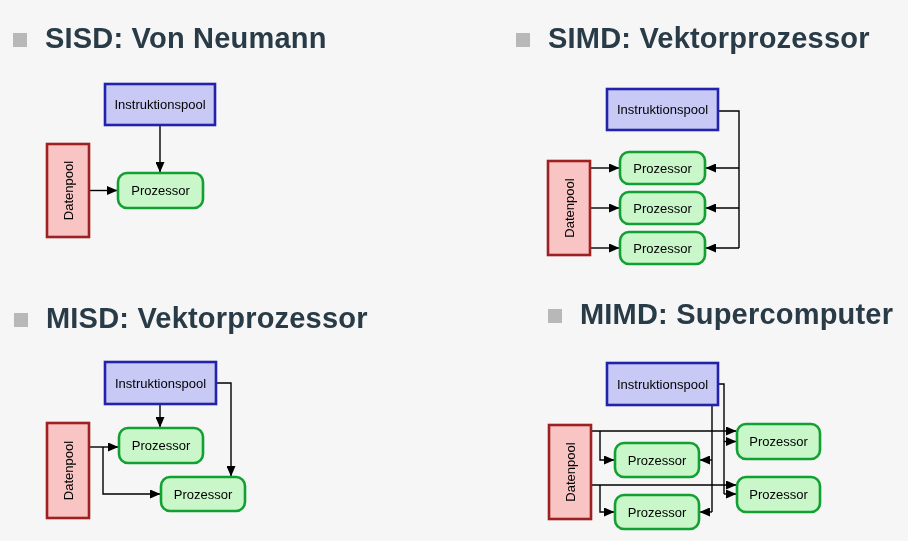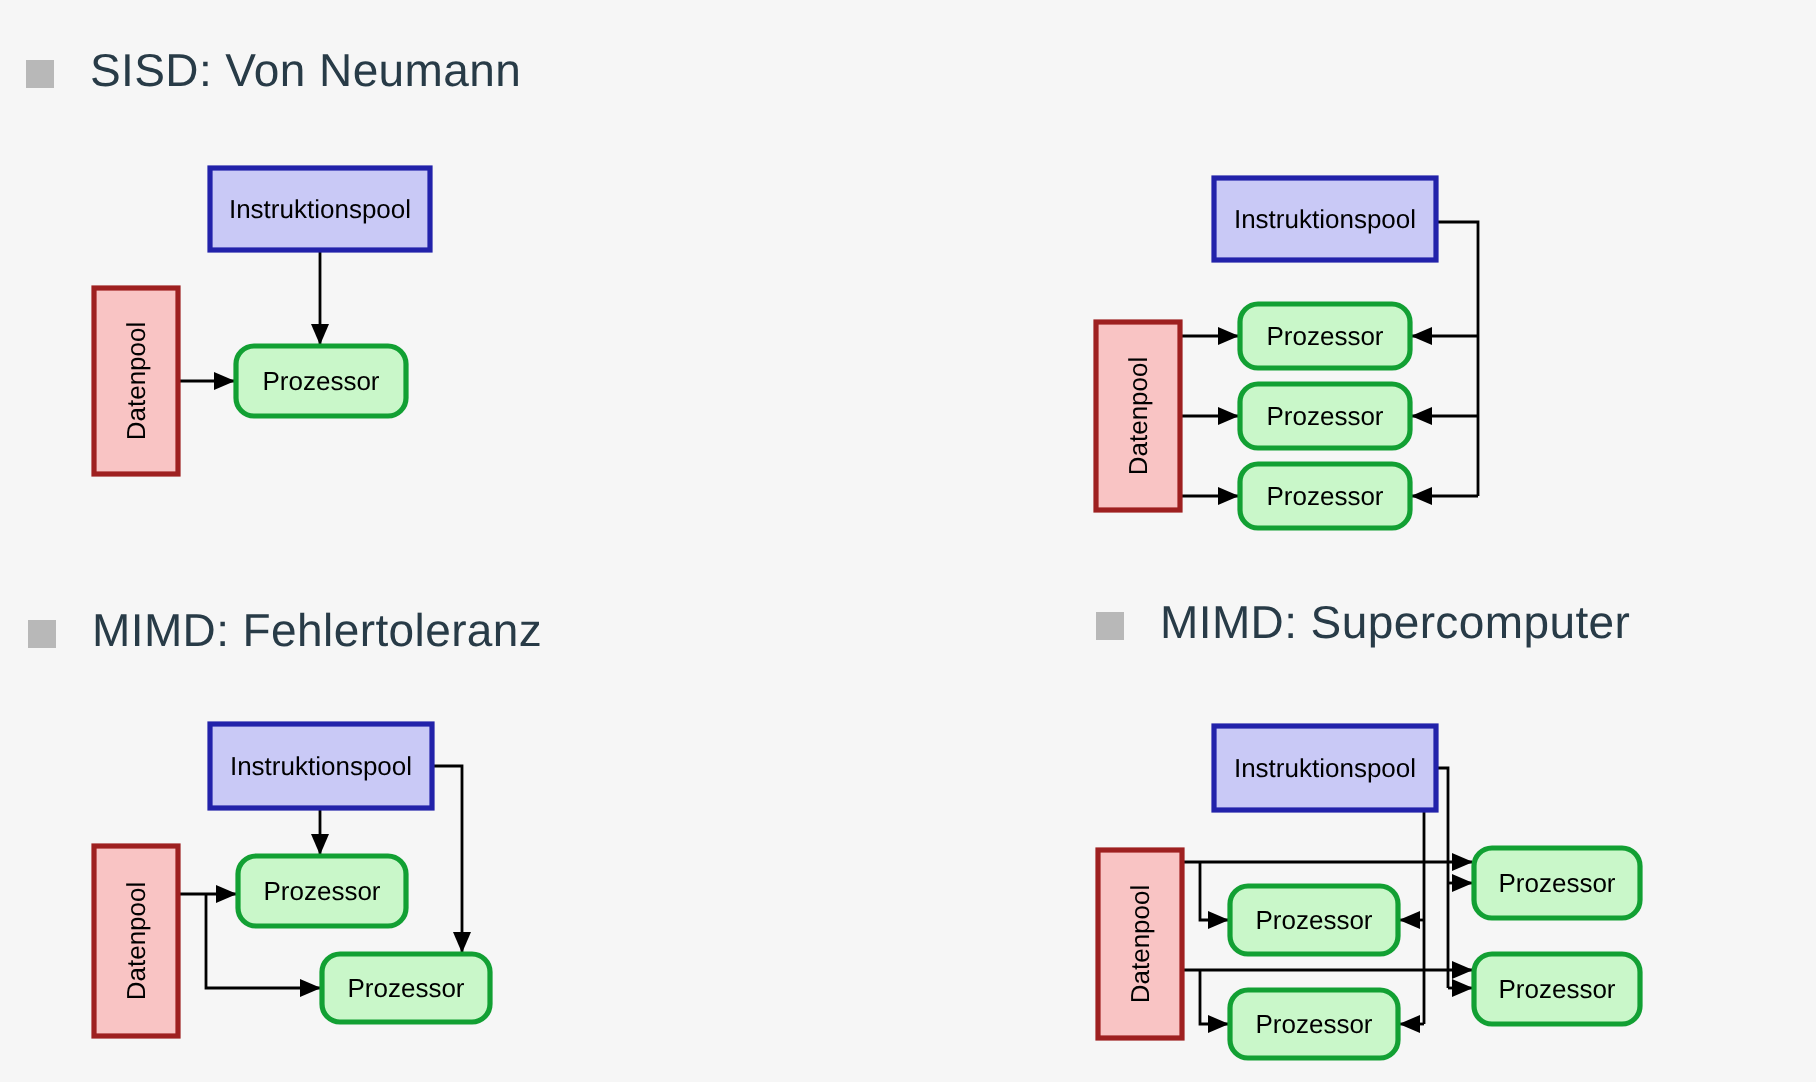--- a/index.html
+++ b/index.html
@@ -4,44 +4,48 @@
 <style>
   html,body{margin:0;padding:0;}
   body{
     width:908px;height:541px;position:relative;overflow:hidden;
     background:var(--background,#f6f6f6);
     font-family:"Liberation Sans",sans-serif;
   }
   .slide{position:absolute;inset:0;}
   .quad-title{position:absolute;display:flex;align-items:center;gap:18px;white-space:nowrap;}
   .bullet{width:14px;height:14px;background:var(--bullet,#b8b8b8);flex:0 0 auto;margin-top:3px;}
-  .quad-title .txt{font-size:23px;font-weight:400;color:var(--title-text,#283b47);letter-spacing:.2px;line-height:1;}
+  .quad-title .txt{font-size:29px;font-weight:700;color:var(--title-text,#283b47);letter-spacing:.2px;line-height:1;}
   #t-sisd{left:13px;top:24px;}
   #t-simd{left:516px;top:24px;}
   #t-misd{left:14px;top:304px;}
   #t-mimd{left:516px;top:300px;margin-left:32px;}
   svg.canvas{position:absolute;left:0;top:0;}
   .box-instr{fill:var(--instr-fill,#c9c9f6);stroke:var(--instr-border,#2222aa);stroke-width:2.6;}
   .box-daten{fill:var(--daten-fill,#f9c4c4);stroke:var(--daten-border,#9e2020);stroke-width:2.6;}
   .box-proz{fill:var(--proz-fill,#c9f7c9);stroke:var(--proz-border,#12a033);stroke-width:2.6;}
   .node-label{font-size:13px;fill:#000;font-family:"Liberation Sans",sans-serif;}
   .wire{stroke:var(--wire,#000);stroke-width:1.4;fill:none;}
 </style>
 </head>
 <body>
 
 <div class="slide">
 
   <div class="quad-title" id="t-sisd">
     <span class="bullet"></span>
     <span class="txt">SISD: Von Neumann</span>
   </div>
+  <div class="quad-title" id="t-simd">
+    <span class="bullet"></span>
+    <span class="txt">SIMD: Vektorprozessor</span>
+  </div>
   <div class="quad-title" id="t-misd">
     <span class="bullet"></span>
-    <span class="txt">MIMD: Fehlertoleranz</span>
+    <span class="txt">MISD: Vektorprozessor</span>
   </div>
   <div class="quad-title" id="t-mimd">
     <span class="bullet"></span>
     <span class="txt">MIMD: Supercomputer</span>
   </div>
 
   <svg class="canvas" width="908" height="541" viewBox="0 0 908 541">
     <defs>
       <marker id="arrow" markerUnits="userSpaceOnUse" markerWidth="11" markerHeight="9" refX="10" refY="4.5" orient="auto">
         <path d="M0,0 L10.5,4.5 L0,9 Z" fill="#000"></path>

